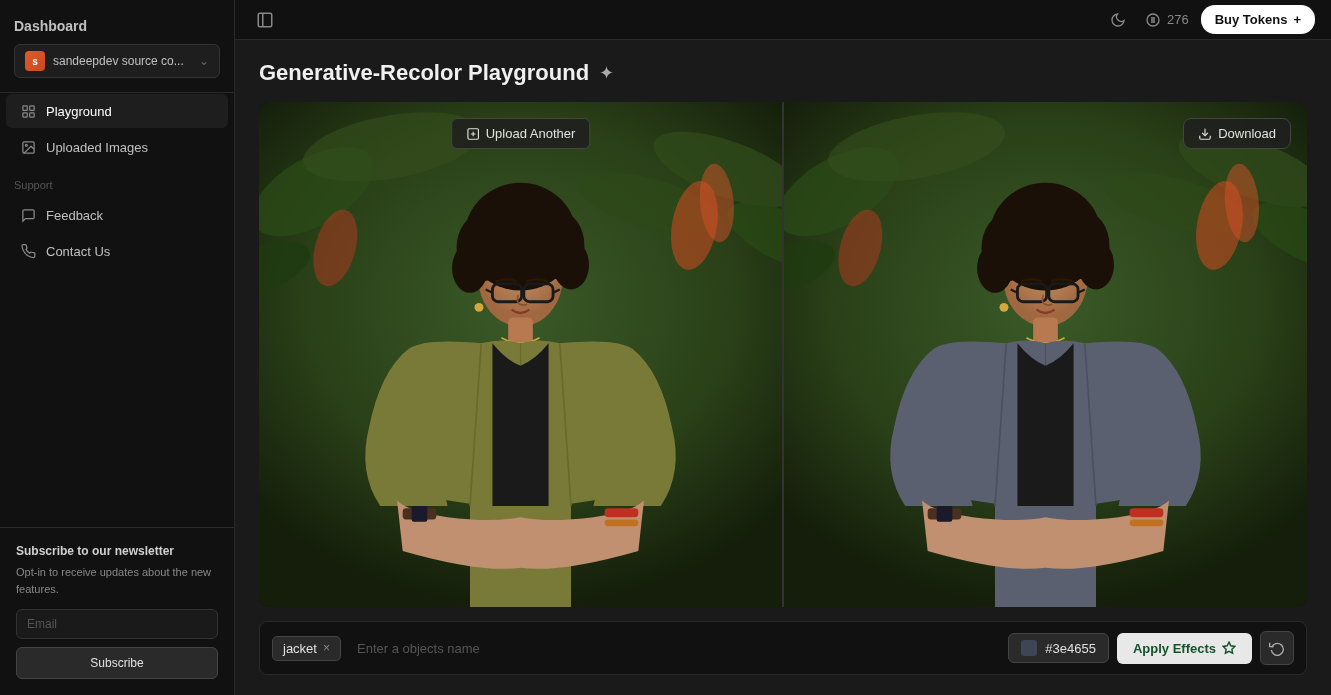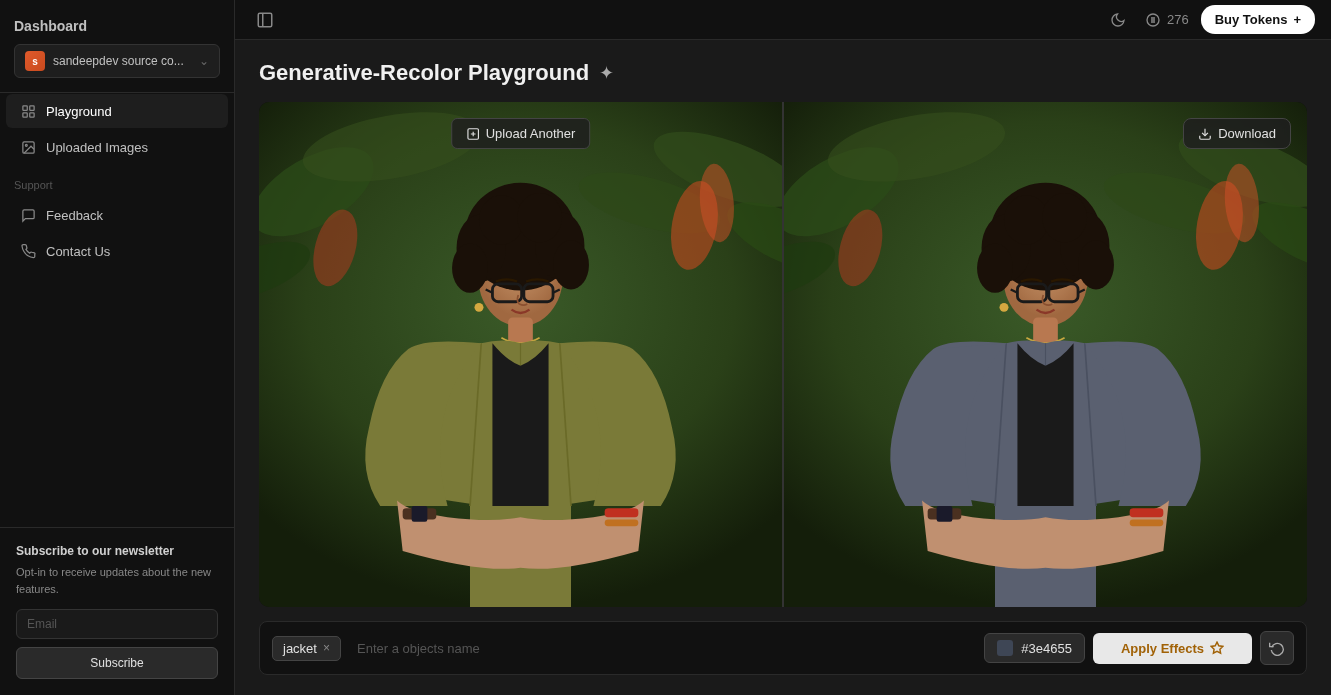--- a/index.html
+++ b/index.html
@@ -358,24 +358,24 @@
       cursor: pointer;
     }
     .swatch-dot {
       width: 16px;
       height: 16px;
       border-radius: 3px;
       background: #3e4655;
     }
     .apply-btn {
       background: #e8e8e8;
-      color: #a16207;
+      color: #14532d;
       border: none;
       border-radius: 6px;
-      padding: 8px 28px;
+      padding: 8px 16px;
       font-size: 13px;
       font-weight: 600;
       cursor: pointer;
       display: flex;
       align-items: center;
       gap: 6px;
     }
     .refresh-btn {
       width: 34px;
       height: 34px;

